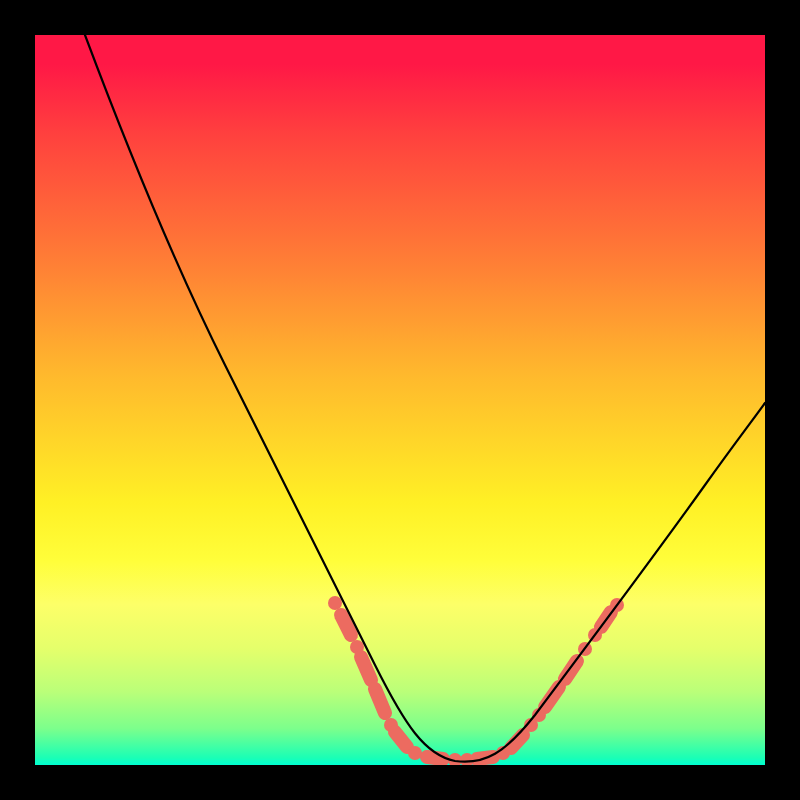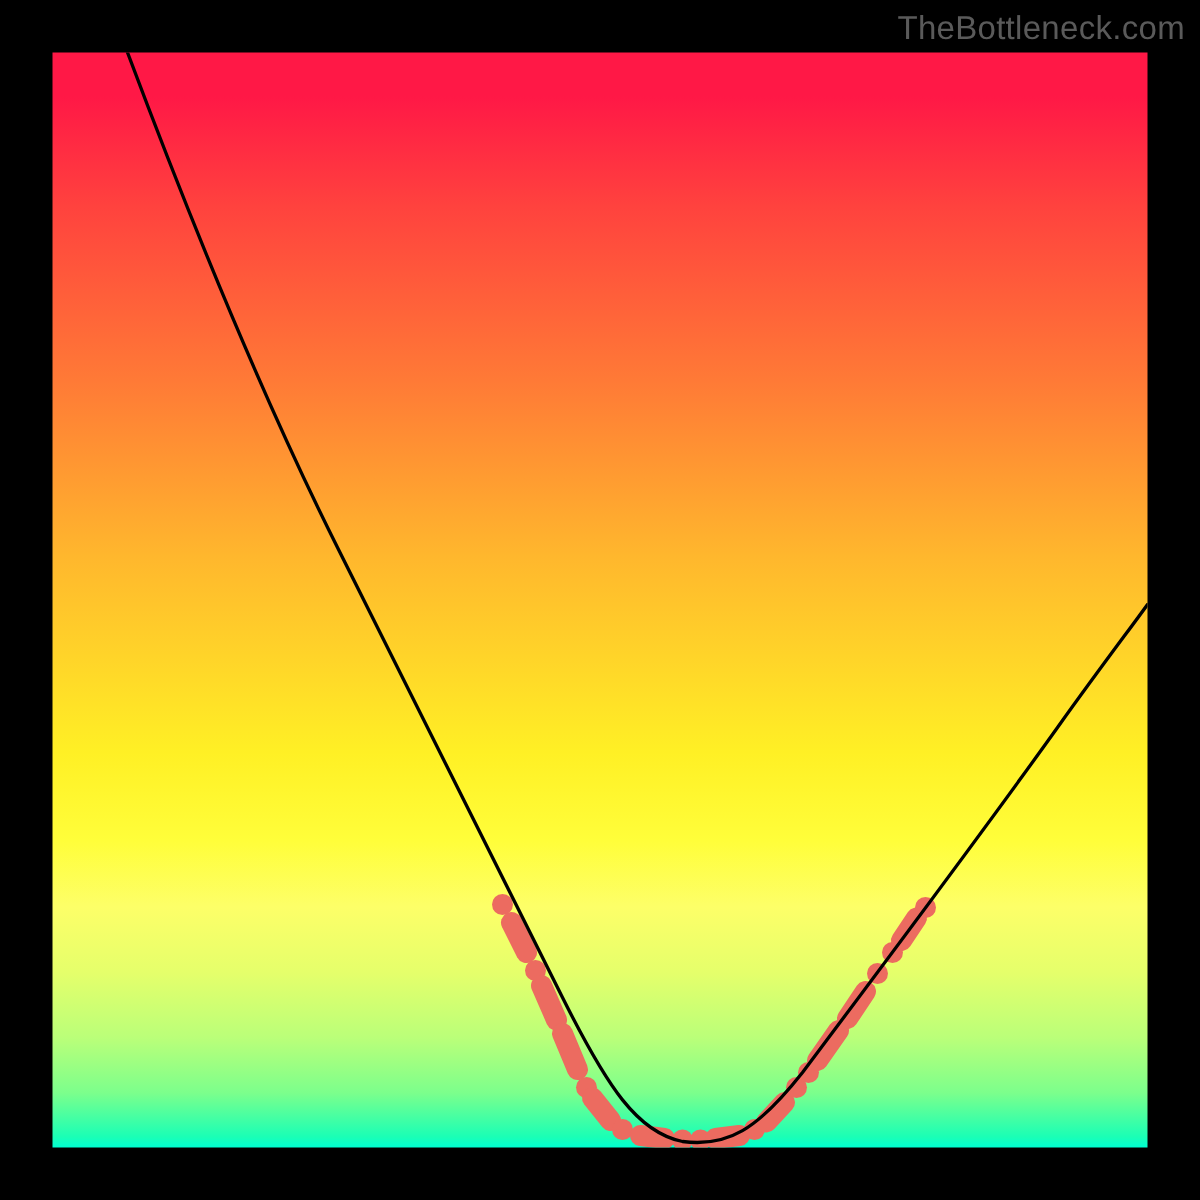--- a/index.html
+++ b/index.html
@@ -114,14 +114,13 @@
            C 95 120, 140 230, 190 330
            C 240 430, 290 530, 340 630
            C 370 690, 390 720, 420 726
            C 450 730, 470 718, 500 680
            C 560 600, 620 520, 670 450
            C 700 408, 720 382, 730 368"></path>
     </svg>
 
   </div>
 
-  <div class="watermark">TheBottleneck.com</div>
 </div>
 
 </body></html>

